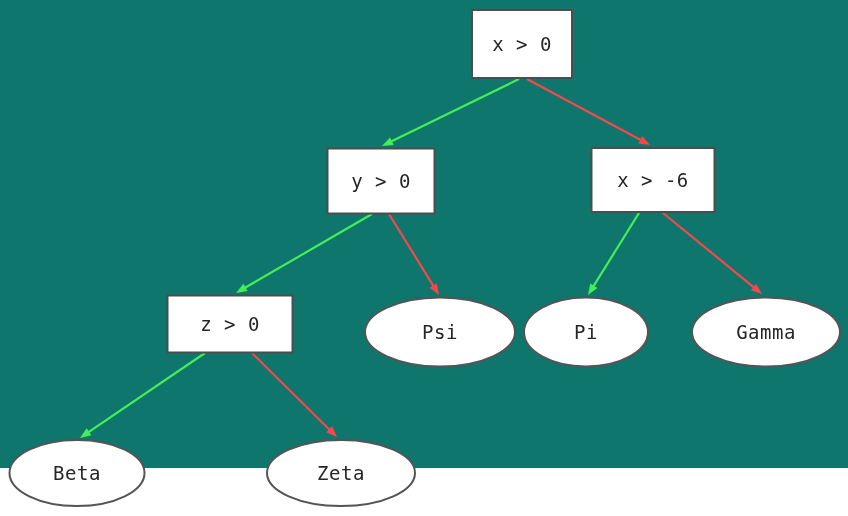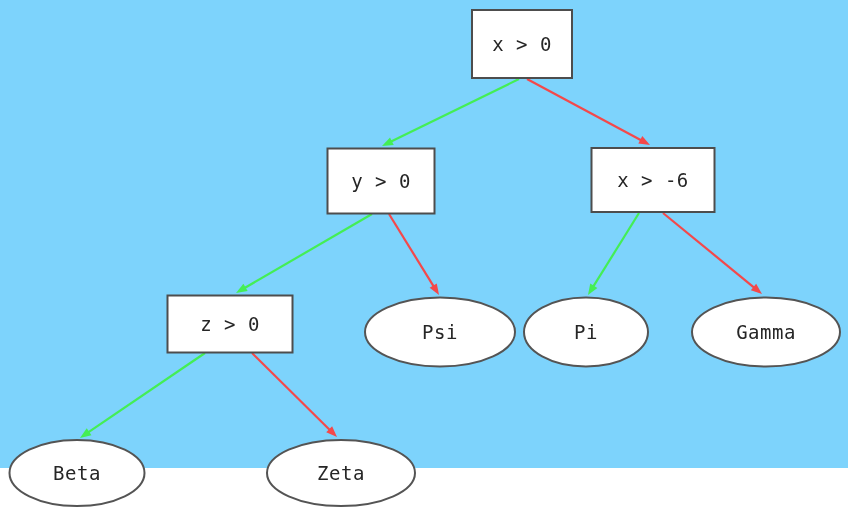--- a/index.html
+++ b/index.html
@@ -10,21 +10,21 @@
   body {
     width: 848px;
     height: 516px;
     font-family: "DejaVu Sans Mono", monospace;
     overflow: hidden;
   }
   #canvas {
     position: relative;
     width: 848px;
     height: 468px;
-    background: #7dd3fc;
+    background: #0f766e;
   }
   svg#tree {
     display: block;
     width: 848px;
     height: 516px;
   }
   .node-shape {
     fill: #ffffff;
     stroke: #4d4d4d;
     stroke-width: 2;

